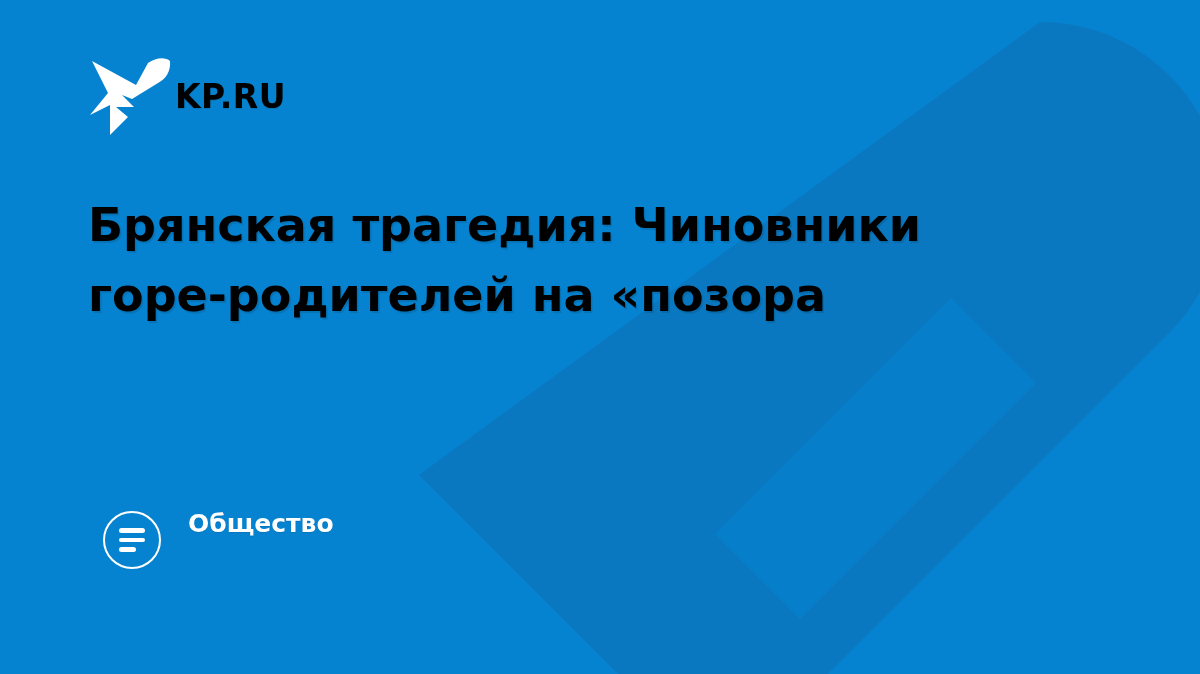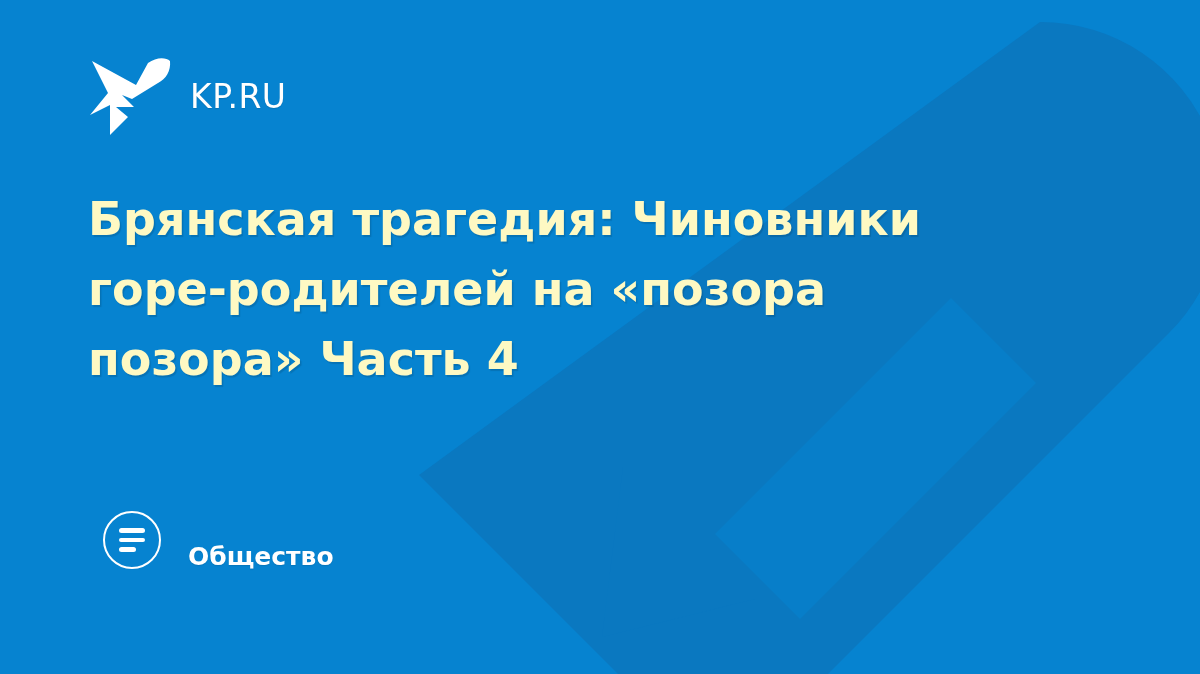--- a/index.html
+++ b/index.html
@@ -40,55 +40,55 @@
     display: flex;
     align-items: center;
   }
   #bird-icon {
     width: 84px;
     height: 82px;
     display: block;
     flex: 0 0 auto;
   }
   #brand-wordmark {
-    margin-left: 18px;
-    color: #ffffff;
+    margin-left: 3px;
+    color: #000000;
     font-size: 33px;
-    font-weight: 400;
+    font-weight: 700;
     letter-spacing: 0.5px;
     line-height: 1;
     white-space: nowrap;
     text-shadow: 0 1px 1px rgba(0,0,0,0.12);
   }
 
   
   #headline {
     position: absolute;
     left: 88px;
-    top: 184px;
+    top: 190px;
     width: 960px;
-    color: #fef9c3;
+    color: #000000;
     font-size: 46px;
     font-weight: 700;
     line-height: 70px;
     letter-spacing: 0px;
     text-shadow: 1.5px 2px 1px rgba(0,0,0,0.13);
   }
   #headline .hl-line {
     display: block;
     white-space: nowrap;
   }
 
   
   #category-row {
     position: absolute;
     left: 103px;
     top: 511px;
     display: flex;
-    align-items: flex-end;
+    align-items: flex-start;
   }
   #category-icon-circle {
     width: 58px;
     height: 58px;
     border-radius: 50%;
     border: 2px solid #ffffff;
     box-sizing: border-box;
     display: flex;
     align-items: center;
     justify-content: center;
@@ -157,21 +157,20 @@
                L 2 60
                L 20 38
                Z"></path>
     </svg>
     <div id="brand-wordmark">KP.RU</div>
   </div>
 
   <div id="headline">
     <span class="hl-line">Брянская трагедия: Чиновники</span>
     <span class="hl-line">горе-родителей на «позора</span>
-    <span class="hl-line">позора» Часть 4</span>
   </div>
 
   <div id="category-row">
     <div id="category-icon-circle">
       <span id="hamburger-icon">
         <i class="b1"></i>
         <i class="b2"></i>
         <i class="b3"></i>
       </span>
     </div>

